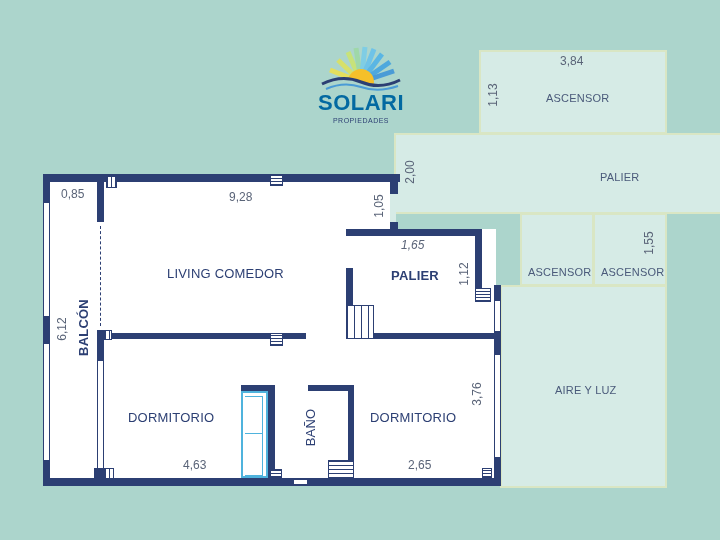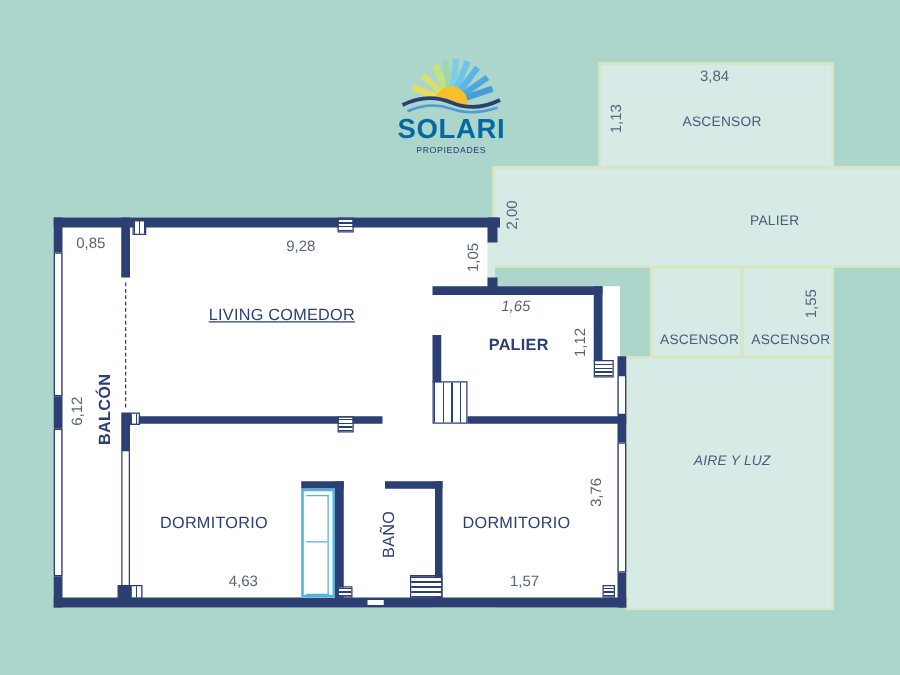--- a/index.html
+++ b/index.html
@@ -53,21 +53,21 @@
 <div class="label lbl-sm" style="left:552px;top:171px;padding-left:48px;">PALIER</div>
 <div class="dim rot" style="left:398px;top:165px;">2,00</div>
 
 <div class="zone" style="left:520px;top:213px;width:74px;height:73px;"></div>
 <div class="label lbl-sm" style="left:528px;top:266px;">ASCENSOR</div>
 <div class="zone" style="left:593px;top:213px;width:74px;height:73px;"></div>
 <div class="label lbl-sm" style="left:601px;top:266px;">ASCENSOR</div>
 <div class="dim rot" style="left:637px;top:236px;">1,55</div>
 
 <div class="zone" style="left:500px;top:285px;width:167px;height:203px;"></div>
-<div class="label lbl-sm" style="left:555px;top:363px;font-style:italic;">AIRE Y LUZ</div>
+<div class="label lbl-sm" style="left:555px;top:384px;">AIRE Y LUZ</div>
 
 <div class="abs" style="left:44px;top:174px;width:352px;height:312px;background:#fff;"></div>
 <div class="abs" style="left:346px;top:229px;width:150px;height:257px;background:#fff;"></div>
 <div class="abs" style="left:390px;top:193px;width:6px;height:38px;background:#d6ebe6;"></div>
 
 <div class="wall" style="left:43px;top:174px;width:357px;height:8px;"></div>
 <div class="wall" style="left:43px;top:174px;width:7px;height:312px;"></div>
 <div class="wall" style="left:43px;top:478px;width:458px;height:8px;"></div>
 <div class="wall" style="left:494px;top:285px;width:7px;height:201px;"></div>
 <div class="wall" style="left:475px;top:229px;width:7px;height:60px;"></div>
@@ -109,28 +109,28 @@
 <div class="hatch" style="left:270px;top:469px;width:12px;height:9px;"></div>
 <div class="stairh" style="left:328px;top:460px;width:26px;height:19px;"></div>
 <div class="hatch" style="left:482px;top:468px;width:10px;height:10px;"></div>
 <div class="hatch" style="left:475px;top:288px;width:16px;height:14px;"></div>
 <div class="stair" style="left:346px;top:305px;width:28px;height:34px;"></div>
 
 <div class="label lbl-b rot" style="left:55px;top:320px;">BALCÓN</div>
 <div class="dim" style="left:61px;top:187px;">0,85</div>
 <div class="dim rot" style="left:50px;top:322px;">6,12</div>
 
-<div class="label" style="left:167px;top:244px;text-decoration:underline;">LIVING COMEDOR</div>
+<div class="label" style="left:167px;top:266px;">LIVING COMEDOR</div>
 <div class="dim" style="left:229px;top:190px;">9,28</div>
 <div class="dim rot" style="left:367px;top:199px;">1,05</div>
 
 <div class="label lbl-b" style="left:391px;top:268px;">PALIER</div>
 <div class="dim" style="left:401px;top:238px;font-style:italic;">1,65</div>
 <div class="dim rot" style="left:452px;top:267px;">1,12</div>
 
 <div class="label" style="left:128px;top:410px;">DORMITORIO</div>
 <div class="dim" style="left:183px;top:458px;text-align:right;">4,63</div>
 
 <div class="label rot" style="left:292px;top:420px;">BAÑO</div>
 
 <div class="label" style="left:370px;top:410px;">DORMITORIO</div>
-<div class="dim" style="left:408px;top:458px;">1,57</div>
+<div class="dim" style="left:408px;top:458px;">2,65</div>
 <div class="dim rot" style="left:465px;top:387px;">3,76</div>
 
 </body></html>

